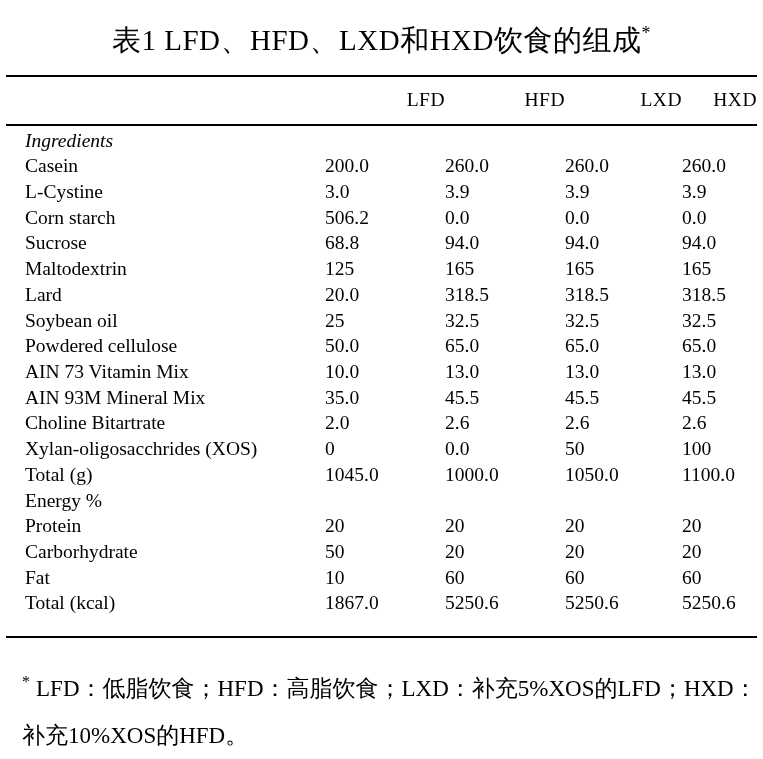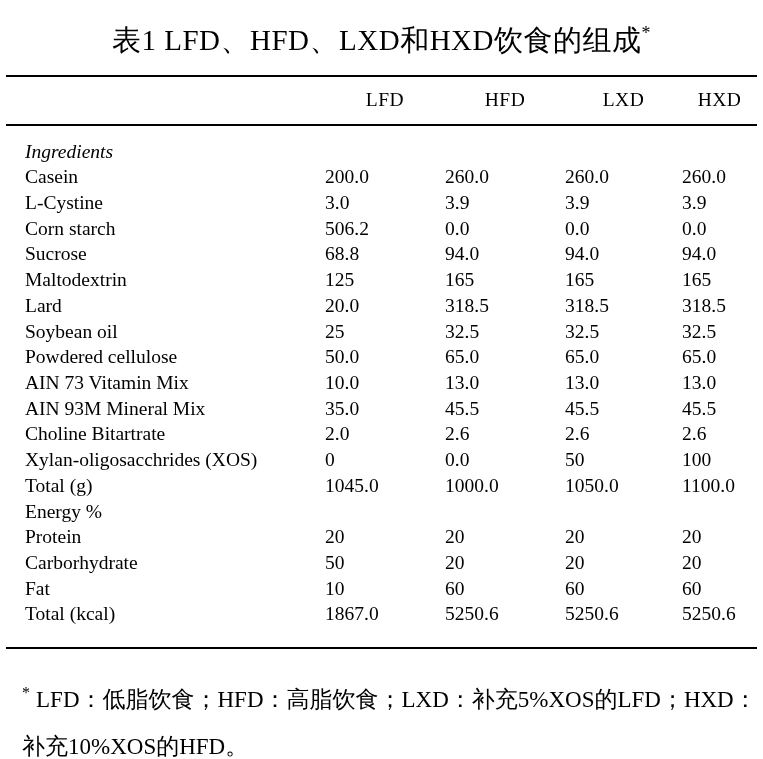--- a/index.html
+++ b/index.html
@@ -41,40 +41,40 @@
   table.diet col.c-label { width: 319px; }
   table.diet col.c1 { width: 120px; }
   table.diet col.c2 { width: 120px; }
   table.diet col.c3 { width: 117px; }
   table.diet col.c4 { width: 75px; }
   thead tr {
     border-bottom: 2.5px solid #000;
   }
   thead th {
     font-weight: normal;
-    text-align: center;
+    text-align: right;
     height: 47px;
     vertical-align: middle;
     padding: 0;
     letter-spacing: 0.5px;
     margin-top: 44px;
   }
   tbody td {
     padding: 0;
     line-height: 25.7px;
     vertical-align: baseline;
     white-space: nowrap;
   }
   tbody td.label {
     padding-left: 19px;
   }
   tbody td.italic {
     font-style: italic;
   }
-  tbody tr:first-child td { padding-top: 13px; }
+  tbody tr:first-child td { padding-top: 2px; }
   tbody tr:last-child td { padding-bottom: 20px; }
   .footnote {
     margin: 16px;
     padding-top: 4px;
     font-size: 23px;
     line-height: 47px;
   }
   .footnote sup {
     font-size: 0.7em;
     vertical-align: super;

